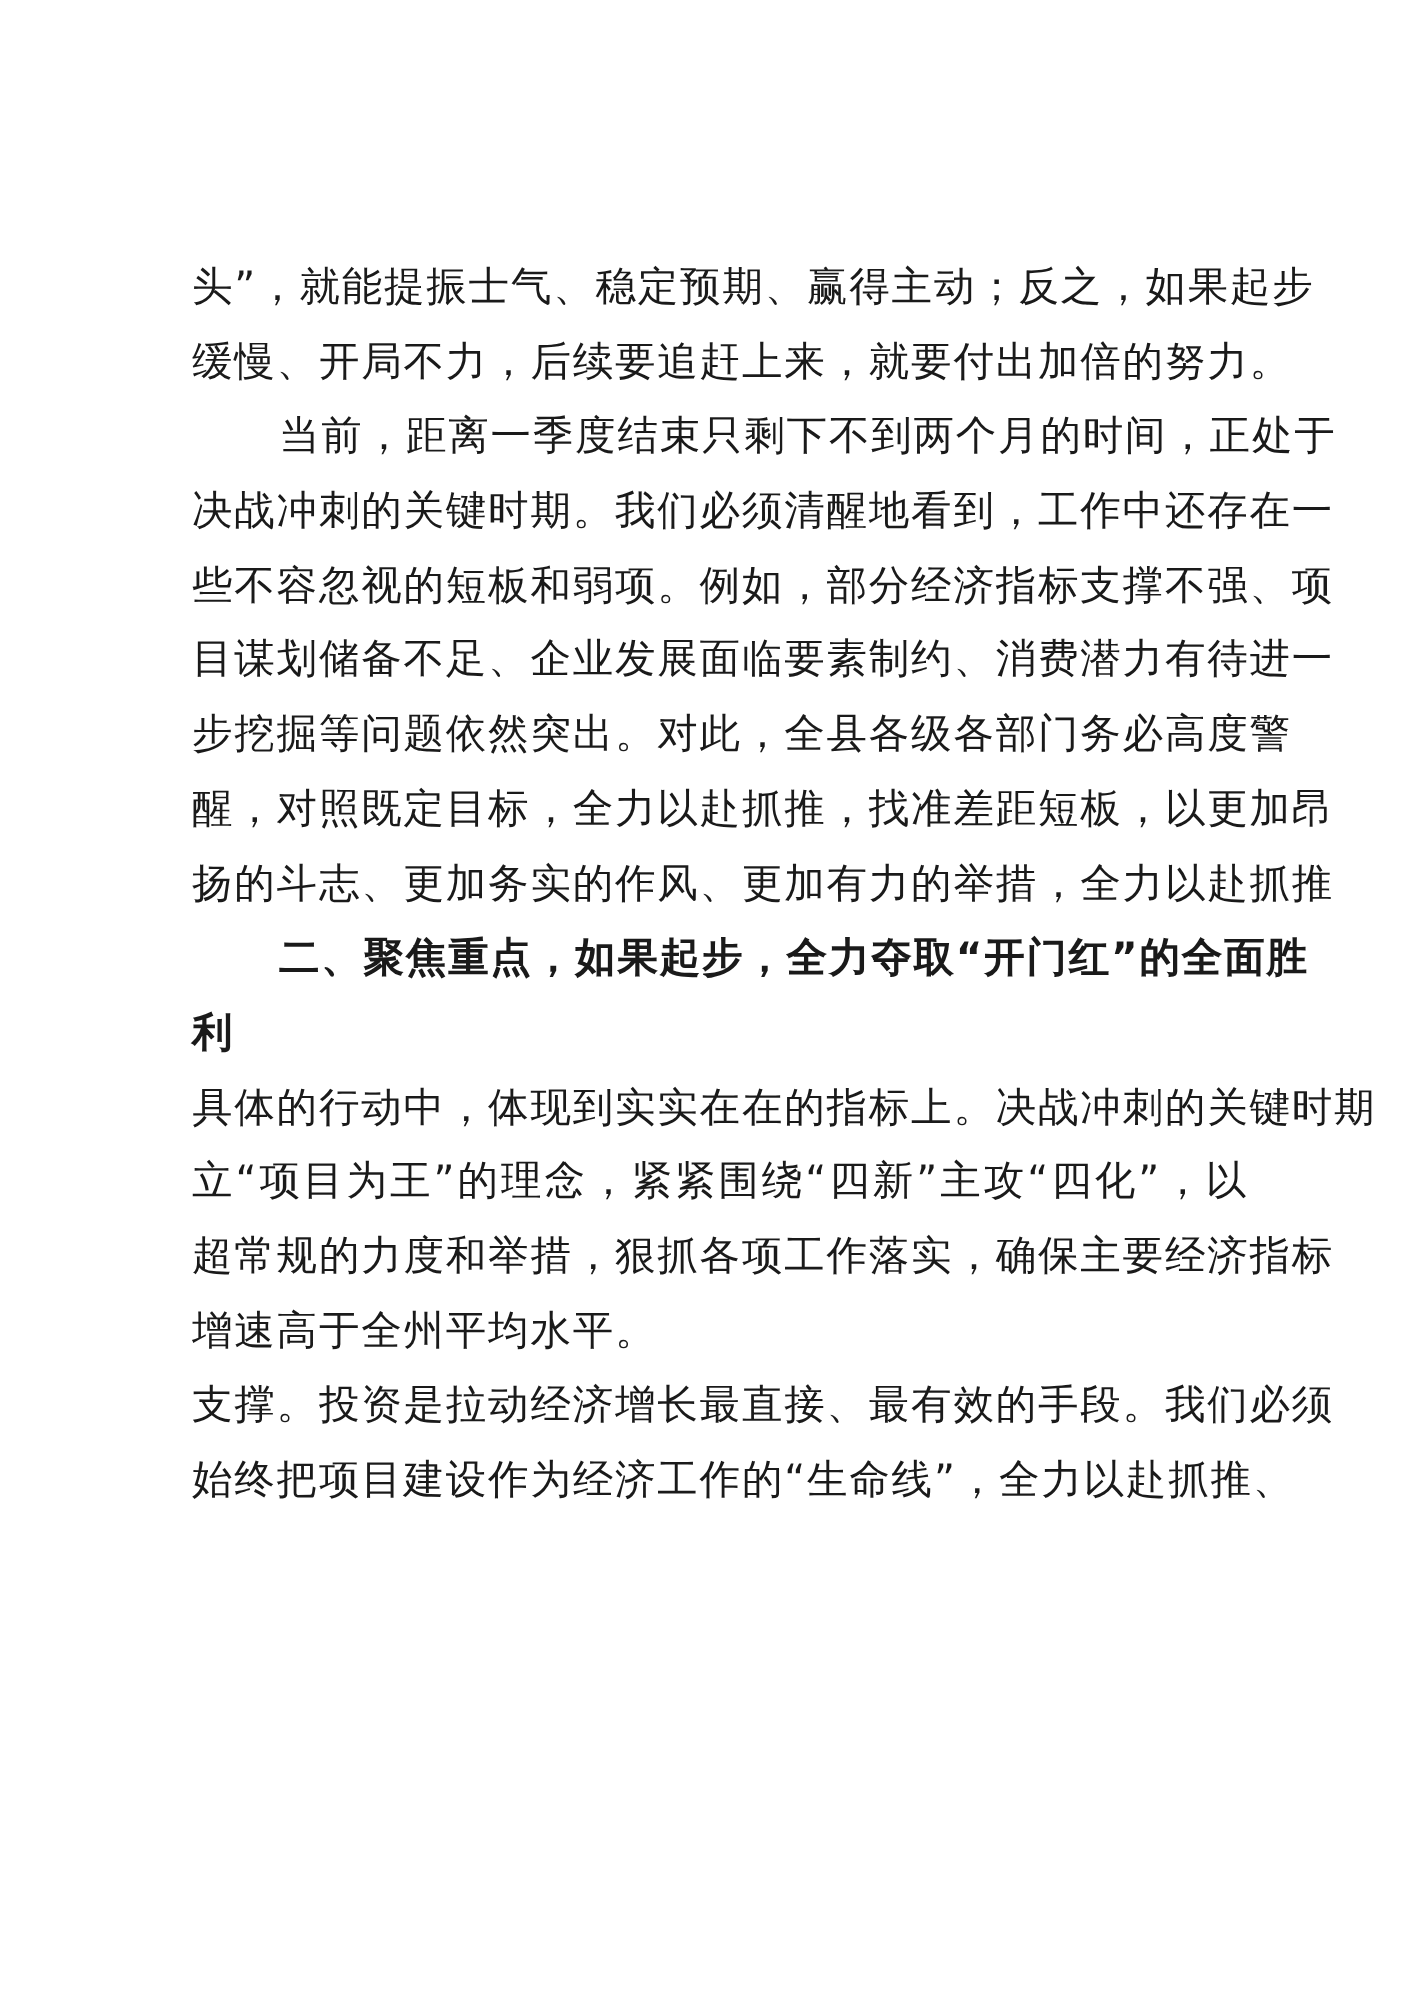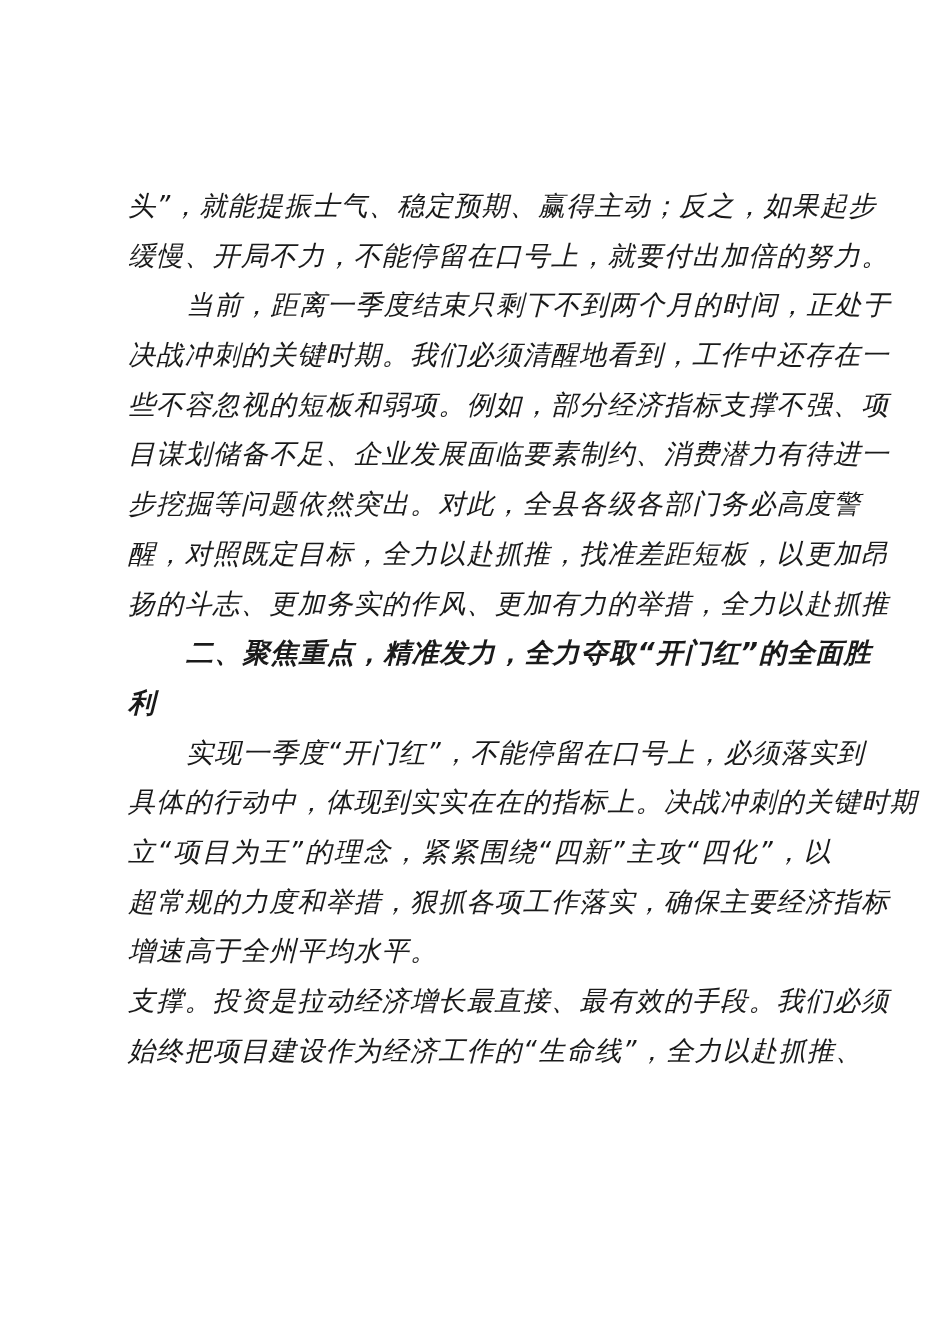--- a/index.html
+++ b/index.html
@@ -1,43 +1,41 @@
 <!DOCTYPE html>
 <html><head>
 <meta charset="utf-8">
 <style>
   html, body { margin: 0; padding: 0; background: #ffffff; }
   body { width: 950px; height: 1344px; position: relative; overflow: hidden; }
   .page {
-    position: absolute; left: 128px; top: 181px; width: 704px;
+    position: absolute; left: 128px; top: 167px; width: 704px;
     font-family: "DejaVu Sans", "Liberation Sans", sans-serif;
     font-size: 27px; line-height: 49.7px; color: #1a1a1a;
     letter-spacing: 1.2px;
-    font-style: italic;
   }
   .line { display: block; white-space: nowrap; height: 49.7px; text-align: justify; text-align-last: justify; }
   .line.last { text-align-last: left; }
   .indent { padding-left: 58px; }
   .heading { font-weight: bold; }
 </style>
 </head>
 <body>
 
 <div class="page">
   <span class="line">头”，就能提振士气、稳定预期、赢得主动；反之，如果起步</span>
-  <span class="line last">缓慢、开局不力，不能停留在口号上，就要付出加倍的努力。</span>
+  <span class="line last">缓慢、开局不力，后续要追赶上来，就要付出加倍的努力。</span>
   <span class="line indent">当前，距离一季度结束只剩下不到两个月的时间，正处于</span>
   <span class="line">决战冲刺的关键时期。我们必须清醒地看到，工作中还存在一</span>
   <span class="line">些不容忽视的短板和弱项。例如，部分经济指标支撑不强、项</span>
   <span class="line">目谋划储备不足、企业发展面临要素制约、消费潜力有待进一</span>
   <span class="line">步挖掘等问题依然突出。对此，全县各级各部门务必高度警</span>
   <span class="line">醒，对照既定目标，全力以赴抓推，找准差距短板，以更加昂</span>
   <span class="line">扬的斗志、更加务实的作风、更加有力的举措，全力以赴抓推</span>
-  <span class="line indent heading">二、聚焦重点，精准发力，全力夺取“开门红”的全面胜</span>
+  <span class="line indent heading">二、聚焦重点，如果起步，全力夺取“开门红”的全面胜</span>
   <span class="line last heading">利</span>
-  <span class="line indent">实现一季度“开门红”，不能停留在口号上，必须落实到</span>
   <span class="line">具体的行动中，体现到实实在在的指标上。决战冲刺的关键时期</span>
   <span class="line">立“项目为王”的理念，紧紧围绕“四新”主攻“四化”，以</span>
   <span class="line">超常规的力度和举措，狠抓各项工作落实，确保主要经济指标</span>
   <span class="line last">增速高于全州平均水平。</span>
   <span class="line">支撑。投资是拉动经济增长最直接、最有效的手段。我们必须</span>
   <span class="line">始终把项目建设作为经济工作的“生命线”，全力以赴抓推、</span>
 </div>
 
 </body></html>

